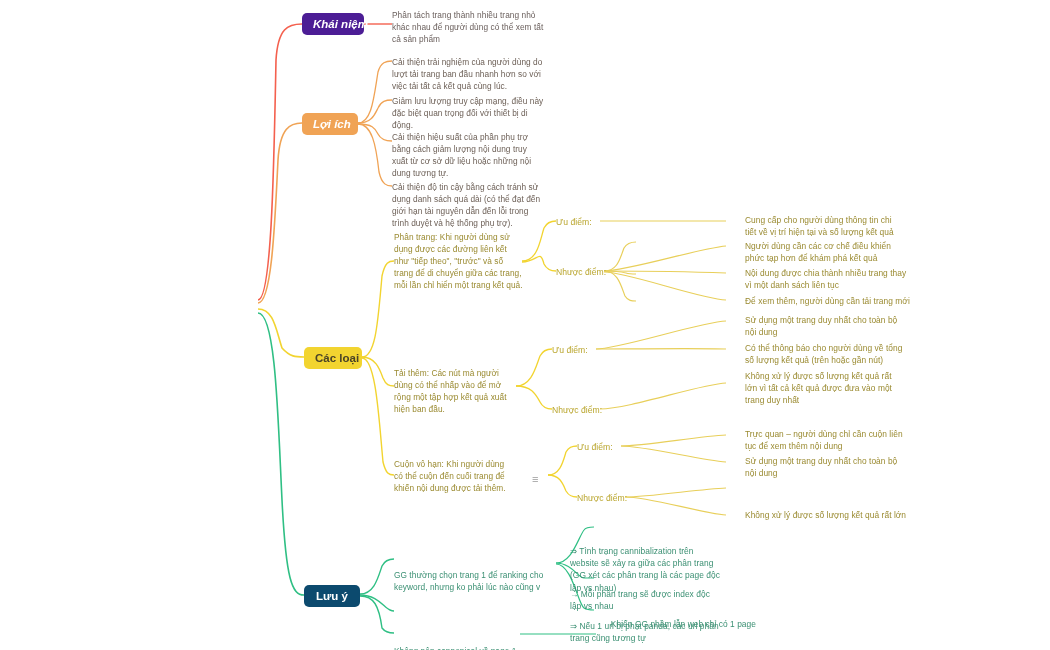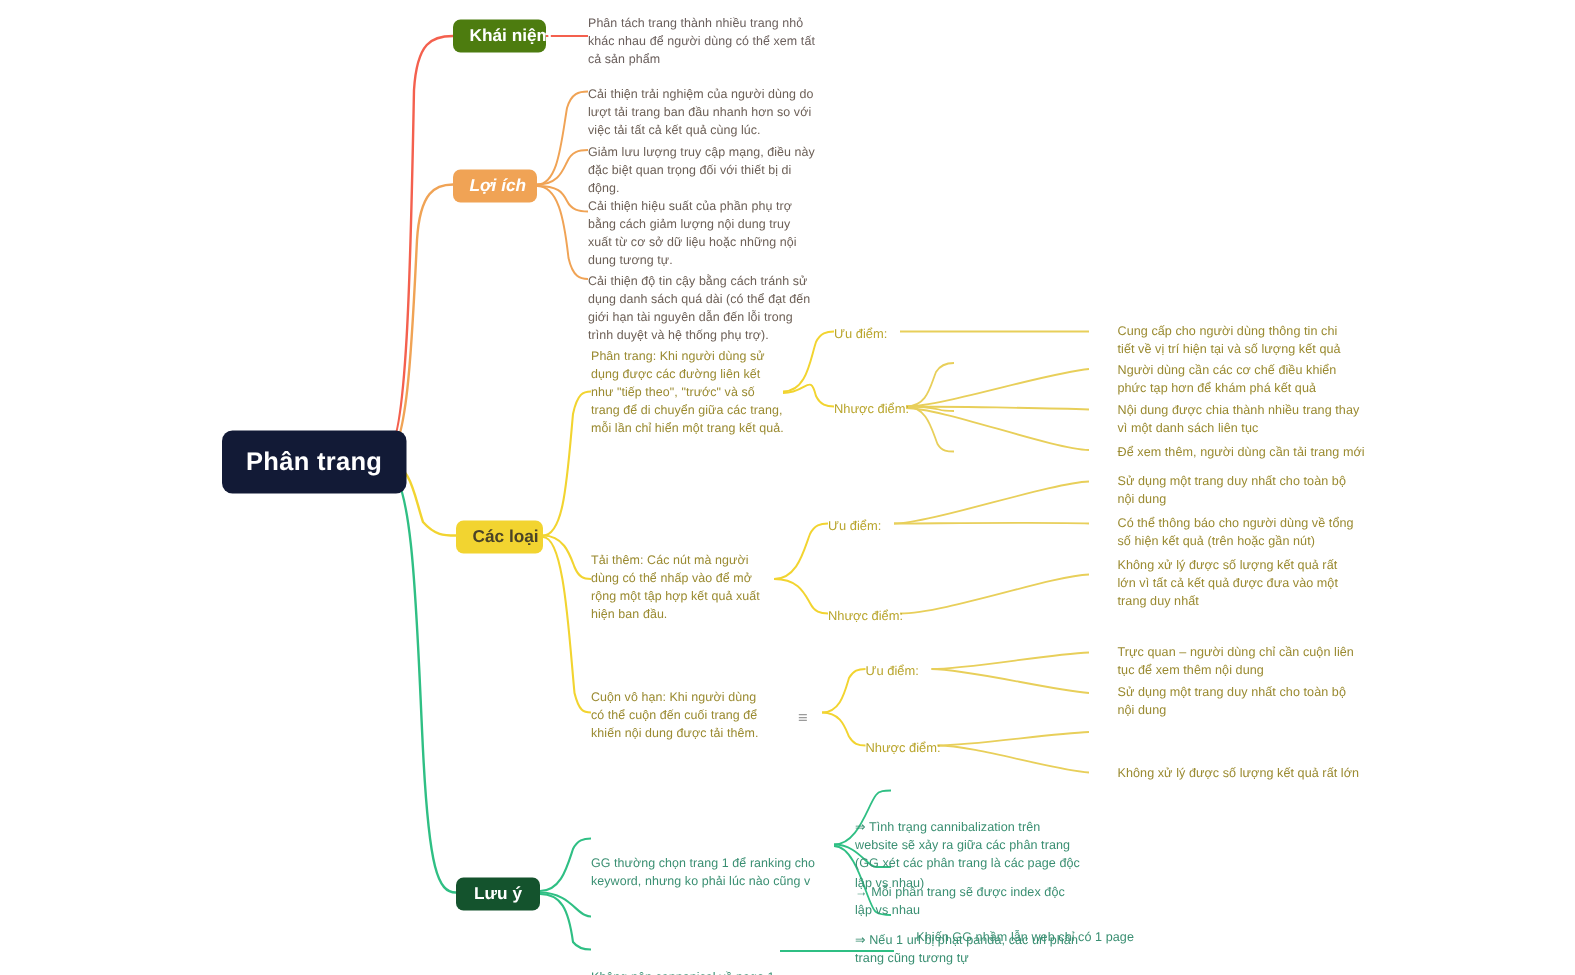--- a/index.html
+++ b/index.html
@@ -30,24 +30,24 @@
 
   
   .branch{
     border-radius:5px;
     font-size:11.5px;
     font-weight:bold;
     padding:5px 11px;
     white-space:nowrap;
     text-align:center;
   }
-  .branch.red    {background:#4d7c0f;color:#ffffff;}
+  .branch.red    {background:#4c1d95;color:#ffffff;font-style:italic;}
   .branch.orange {background:#f0a355;color:#ffffff;font-style:italic;}
   .branch.yellow {background:#f2d430;color:#4a4327;}
-  .branch.green  {background:#14532d;color:#ffffff;}
+  .branch.green  {background:#0c4a6e;color:#ffffff;}
 
   
   .leaf{
     font-size:8.3px;
     line-height:1.45;
     letter-spacing:.05px;
   }
   .leaf.red    {color:#6a5f5c;}
   .leaf.orange {color:#6d6057;}
   .leaf.yellow {color:#9a8a30;}
@@ -140,21 +140,20 @@
     <path d="M556,563 C572,563 578,538 584,530 C586,527 590,527 594,527" stroke="#2fbf84" stroke-width="1.2" fill="none"></path>
     <path d="M556,563 C572,563 578,578 584,578 C588,578 590,578 594,578" stroke="#2fbf84" stroke-width="1.2" fill="none"></path>
     <path d="M556,564 C572,564 578,604 584,608 C587,610 590,610 594,610" stroke="#2fbf84" stroke-width="1.2" fill="none"></path>
 
     <path d="M520,634 L596,634" stroke="#2fbf84" stroke-width="1.2" fill="none"></path>
 
     <path d="M500,630 L596,627" stroke="#2fbf84" stroke-width="1.2" fill="none" opacity="0"></path>
     <path d="M510,658 L596,655" stroke="#2fbf84" stroke-width="1.2" fill="none" opacity="0"></path>
   </svg>
 
-  <div class="node root" style="left:148px;top:287px;">Phân trang</div>
 
   <div class="node branch red" style="left:302px;top:13px;width:62px;">Khái niệm</div>
   <div class="node leaf red" style="left:392px;top:9px;width:152px;">Phân tách trang thành nhiều trang nhỏ khác nhau để người dùng có thể xem tất cả sản phẩm</div>
 
   <div class="node branch orange" style="left:302px;top:113px;width:56px;">Lợi ích</div>
   <div class="node leaf orange" style="left:392px;top:56px;width:152px;">Cải thiện trải nghiệm của người dùng do lượt tải trang ban đầu nhanh hơn so với việc tải tất cả kết quả cùng lúc.</div>
   <div class="node leaf orange" style="left:392px;top:95px;width:152px;">Giảm lưu lượng truy cập mạng, điều này đặc biệt quan trọng đối với thiết bị di động.</div>
   <div class="node leaf orange" style="left:392px;top:131px;width:152px;">Cải thiện hiệu suất của phần phụ trợ bằng cách giảm lượng nội dung truy xuất từ cơ sở dữ liệu hoặc những nội dung tương tự.</div>
   <div class="node leaf orange" style="left:392px;top:181px;width:152px;">Cải thiện độ tin cậy bằng cách tránh sử dụng danh sách quá dài (có thể đạt đến giới hạn tài nguyên dẫn đến lỗi trong trình duyệt và hệ thống phụ trợ).</div>
 
@@ -167,21 +166,21 @@
   <div class="node leaf yellow sub" style="left:745px;top:240px;width:160px;">Người dùng cần các cơ chế điều khiển phức tạp hơn để khám phá kết quả</div>
   <div class="node leaf yellow sub" style="left:745px;top:214px;width:160px;">Cung cấp cho người dùng thông tin chi tiết về vị trí hiện tại và số lượng kết quả</div>
   <div class="node leaf yellow sub" style="left:745px;top:267px;width:165px;">Nội dung được chia thành nhiều trang thay vì một danh sách liên tục</div>
   <div class="node leaf yellow sub" style="left:745px;top:295px;width:175px;">Để xem thêm, người dùng cần tải trang mới</div>
 
   <div class="node leaf yellow" style="left:394px;top:367px;width:125px;">Tải thêm: Các nút mà người dùng có thể nhấp vào để mở rộng một tập hợp kết quả xuất hiện ban đầu.</div>
   <div class="node mid" style="left:552px;top:344px;">Ưu điểm:</div>
   <div class="node mid" style="left:552px;top:404px;">Nhược điểm:</div>
 
   <div class="node leaf yellow sub" style="left:745px;top:314px;width:160px;">Sử dụng một trang duy nhất cho toàn bộ nội dung</div>
-  <div class="node leaf yellow sub" style="left:745px;top:342px;width:160px;">Có thể thông báo cho người dùng về tổng số hiện kết quả (trên hoặc gần nút)</div>
+  <div class="node leaf yellow sub" style="left:745px;top:342px;width:160px;">Có thể thông báo cho người dùng về tổng số lượng kết quả (trên hoặc gần nút)</div>
   <div class="node leaf yellow sub" style="left:745px;top:370px;width:160px;">Không xử lý được số lượng kết quả rất lớn vì tất cả kết quả được đưa vào một trang duy nhất</div>
 
   <div class="node leaf yellow" style="left:394px;top:458px;width:118px;">Cuộn vô hạn: Khi người dùng có thể cuộn đến cuối trang để khiến nội dung được tải thêm.</div>
   <div class="noteicon" style="left:532px;top:474px;">≡</div>
   <div class="node mid" style="left:577px;top:441px;">Ưu điểm:</div>
   <div class="node mid" style="left:577px;top:492px;">Nhược điểm:</div>
 
   <div class="node leaf yellow sub" style="left:745px;top:428px;width:160px;">Trực quan – người dùng chỉ cần cuộn liên tục để xem thêm nội dung</div>
   <div class="node leaf yellow sub" style="left:745px;top:455px;width:160px;">Sử dụng một trang duy nhất cho toàn bộ nội dung</div>
   <div class="node leaf yellow sub" style="left:745px;top:509px;width:170px;">Không xử lý được số lượng kết quả rất lớn</div>

